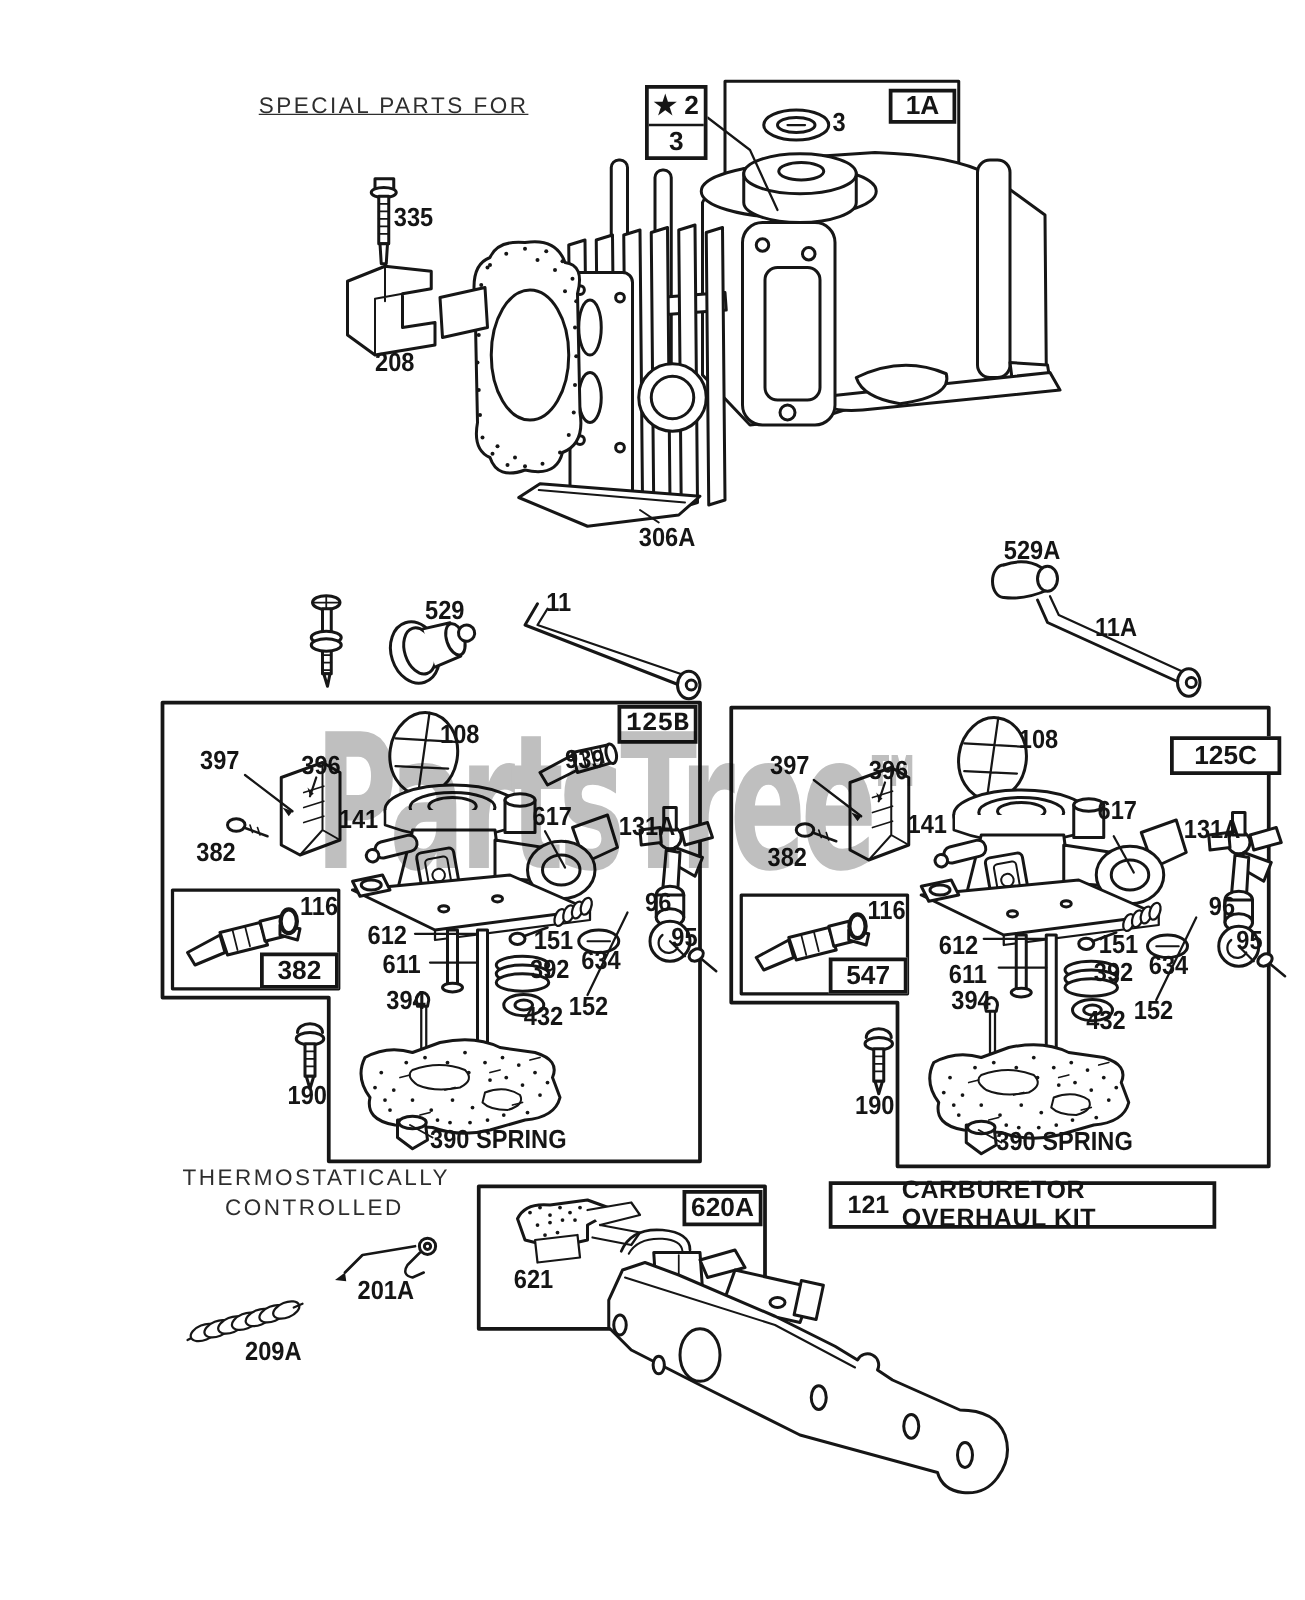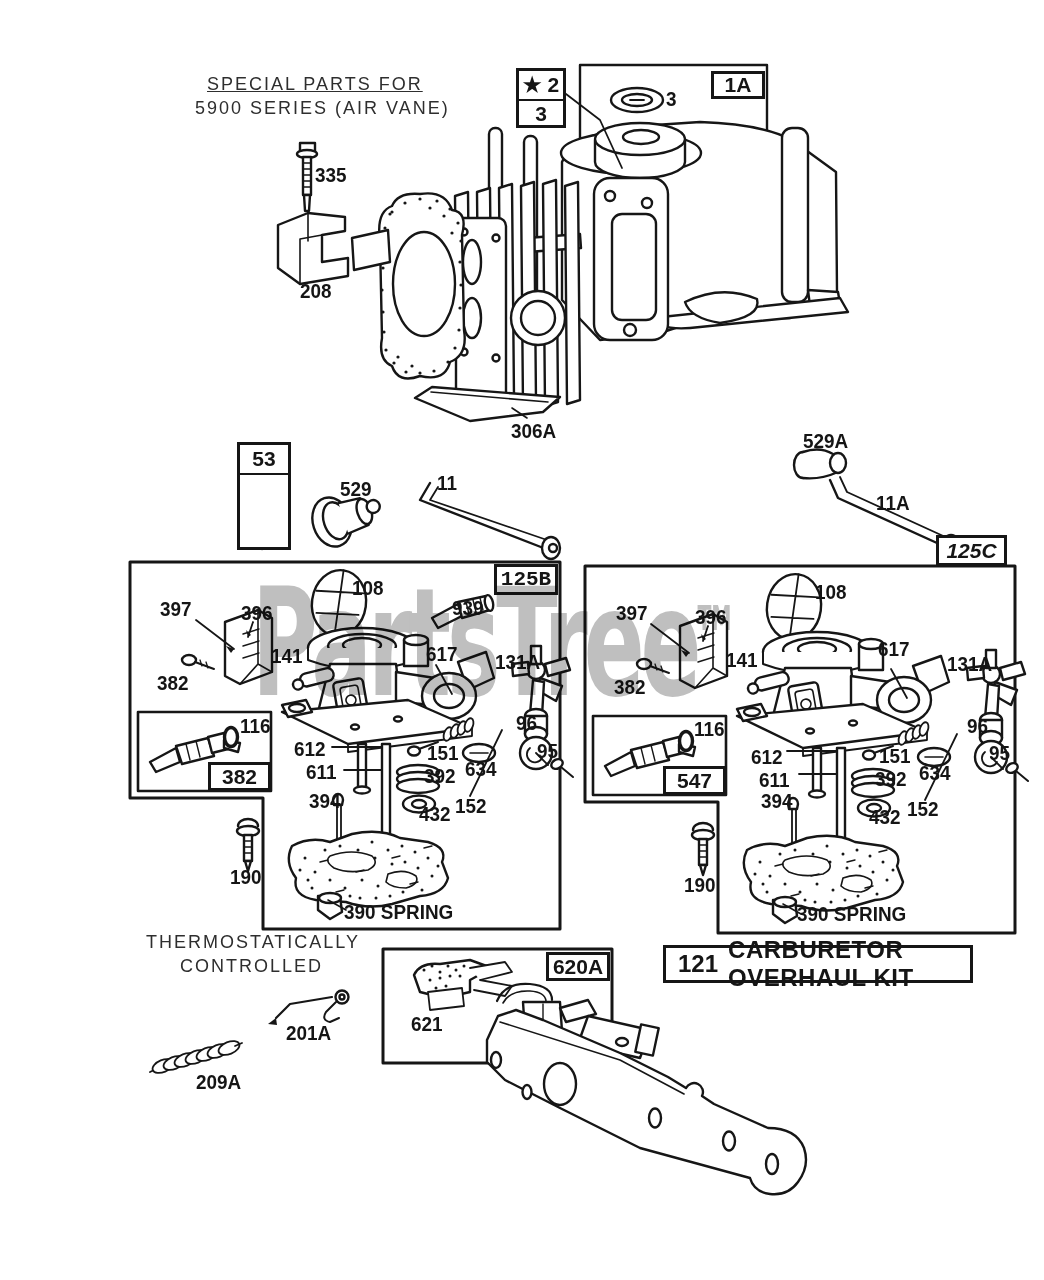--- a/index.html
+++ b/index.html
@@ -391,45 +391,41 @@
           <ellipse cx="207" cy="1054" rx="6" ry="11" transform="rotate(68 207 1054)" fill="#fff"></ellipse>
           <ellipse cx="218" cy="1051" rx="6" ry="11" transform="rotate(68 218 1051)" fill="#fff"></ellipse>
           <ellipse cx="229" cy="1048" rx="6" ry="11" transform="rotate(68 229 1048)" fill="#fff"></ellipse>
           <path d="M235,1046 L242,1043"></path>
         </g>
       </g>
     </g>
   </svg>
 
   <div class="cap" style="left:207px;top:74px;text-decoration:underline;">SPECIAL PARTS FOR</div>
-  <div class="cap" style="left:195px;top:98px;">5900 SERIES (AIR VANE)</div>
 
   <div class="cap" style="left:146px;top:932px;">THERMOSTATICALLY</div>
   <div class="cap" style="left:180px;top:956px;">CONTROLLED</div>
 
   <div class="cbox" style="left:516px;top:68px;width:50px;height:60px;flex-direction:column;padding:0;">
     <div class="cell" style="border-bottom:2.5px solid #161616;height:31px;line-height:29px;">★ 2</div>
     <div class="cell" style="height:27px;line-height:26px;">3</div>
   </div>
 
   <div class="cbox" style="left:711px;top:71px;width:54px;height:28px;">1A</div>
 
-  <div class="cbox" style="left:237px;top:442px;width:54px;height:108px;align-items:flex-start;">
-    <div class="cell" style="border-bottom:2.5px solid #161616;height:30px;line-height:28px;">53</div>
-  </div>
 
   <div class="cbox" style="left:494px;top:564px;width:64px;height:31px;font-family:Liberation Mono, monospace;">125B</div>
-  <div class="cbox" style="left:936px;top:535px;width:71px;height:31px;font-style:italic;">125C</div>
+  <div class="cbox" style="left:936px;top:589px;width:89px;height:31px;">125C</div>
 
   <div class="cbox" style="left:208px;top:762px;width:63px;height:29px;">382</div>
   <div class="cbox" style="left:663px;top:766px;width:63px;height:29px;">547</div>
 
   <div class="cbox" style="left:546px;top:952px;width:64px;height:29px;">620A</div>
 
-  <div class="cbox kitbox" style="left:663px;top:945px;width:310px;height:38px;justify-content:flex-start;font-size:24px;">
+  <div class="cbox kitbox" style="left:663px;top:945px;width:310px;height:38px;justify-content:flex-start;font-size:20px;">
     <span class="num">121</span>
     <span class="txt">CARBURETOR OVERHAUL KIT</span>
   </div>
 
   <div id="labels-layer">
       <span class="plabel" style="left: 315px; top: 163px;">335</span>
       <span class="plabel" style="left: 300px; top: 279px;">208</span>
       <span class="plabel" style="left: 666px; top: 87px;">3</span>
       <span class="plabel" style="left: 511px; top: 419px;">306A</span>
       <span class="plabel" style="left: 340px; top: 477px;">529</span>

